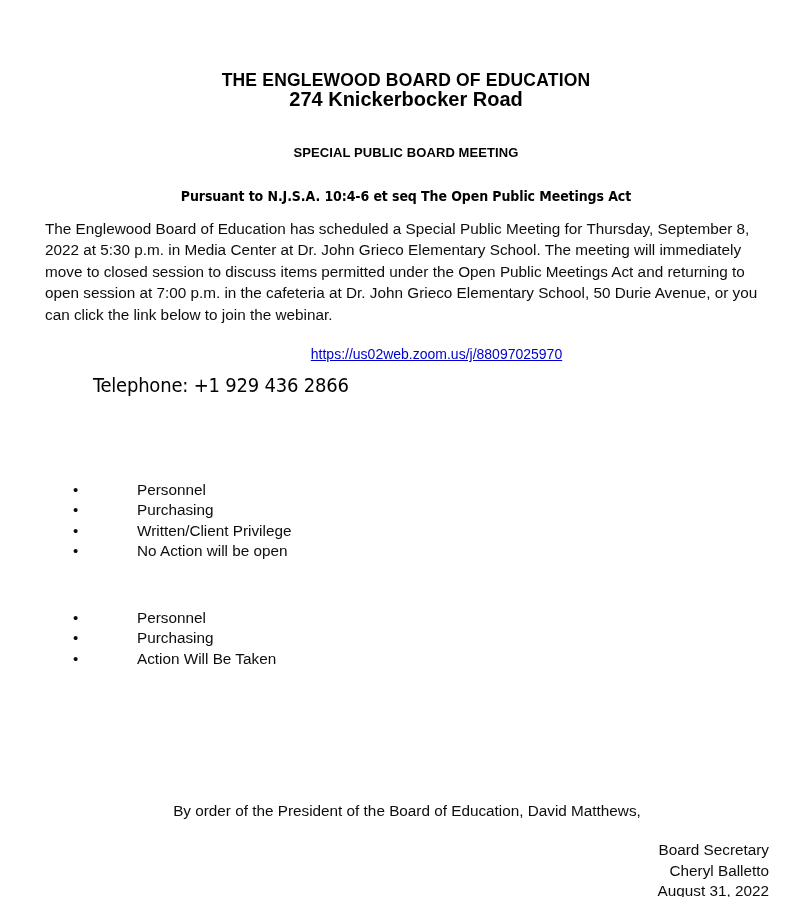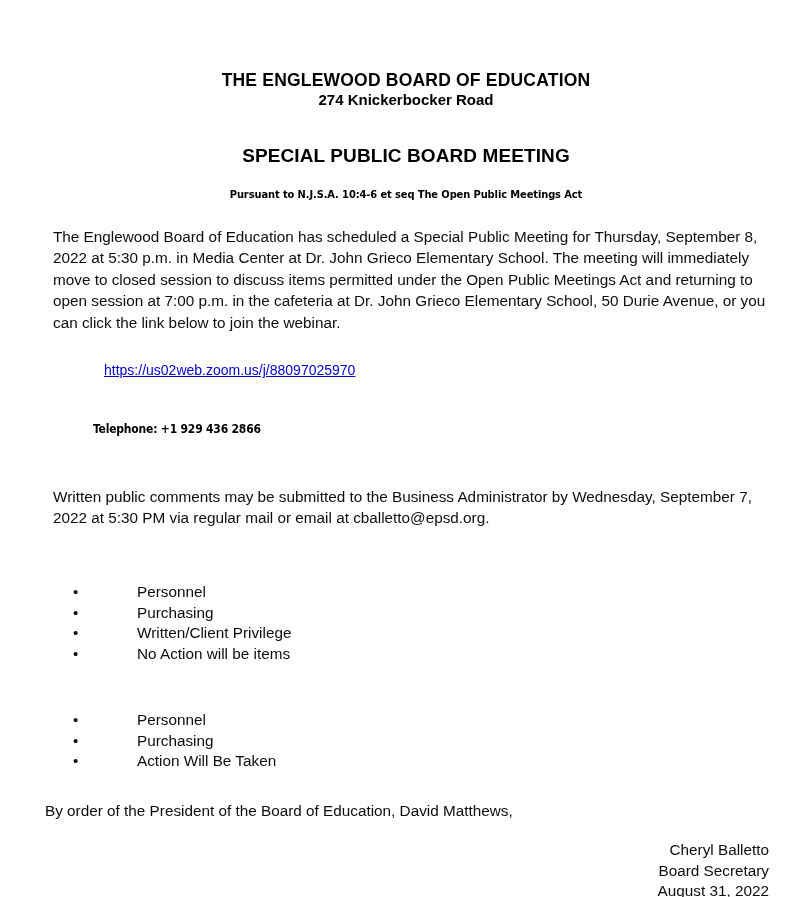--- a/index.html
+++ b/index.html
@@ -35,93 +35,93 @@
   .org-name {
     font-family: "Liberation Sans", sans-serif;
     font-weight: bold;
     font-size: 17.5px;
     letter-spacing: 0.2px;
     line-height: 20px;
   }
   .org-addr {
     font-family: "Liberation Sans", sans-serif;
     font-weight: bold;
-    font-size: 15px;
+    font-size: 20px;
     line-height: 19px;
   }
 
   .meeting-title {
     position: absolute;
     left: 0;
     top: 145px;
     width: 812px;
     text-align: center;
     font-family: "Liberation Sans", sans-serif;
     font-weight: bold;
-    font-size: 19px;
+    font-size: 13px;
     letter-spacing: 0.1px;
   }
 
   .statute-line {
     position: absolute;
     left: 0;
     top: 188px;
     width: 812px;
     text-align: center;
     font-family: "DejaVu Sans Condensed", "Liberation Sans", sans-serif;
     font-weight: bold;
-    font-size: 11px;
+    font-size: 14px;
     letter-spacing: -0.1px;
   }
 
   
   .body-area {
     position: absolute;
     left: 45px;
     top: 218px;
     width: 724px;
   }
 
   .para {
     font-family: "Liberation Sans", sans-serif;
     font-size: 15.3px;
     line-height: 21.4px;
-    margin: 8px;
+    margin: 0;
     color: #0d0d0d;
   }
 
   .para-main {
     width: 724px;
   }
 
   .spacer-sm { height: 14px; }
   .spacer-md { height: 20px; }
   .spacer-lg { height: 26px; }
 
   
   .link-row {
     margin-left: 59px;
+    text-align: center;
   }
   .zoom-link {
     font-family: "Liberation Sans", sans-serif;
     font-size: 14px;
     color: #0000cc;
     text-decoration: underline;
     cursor: pointer;
   }
 
   
   .dialin {
     margin-left: 48px;
     font-family: "DejaVu Sans Condensed", "Liberation Sans", sans-serif;
-    font-weight: bold;
-    font-size: 12px;
+    font-weight: normal;
+    font-size: 20px;
     line-height: 16.5px;
     letter-spacing: -0.2px;
-    margin-top: 28px;
   }
 
   .press-line {
     font-family: "DejaVu Sans Condensed", "Liberation Sans", sans-serif;
     font-size: 14.6px;
     line-height: 21px;
     letter-spacing: -0.1px;
   }
   .press-line b { font-weight: bold; }
 
@@ -146,21 +146,21 @@
     font-size: 15px;
     line-height: 20.5px;
   }
 
   
   .sig-order {
     position: absolute;
     left: 45px;
     top: 800px;
     width: 724px;
-    text-align: left;
+    text-align: center;
     font-family: "Liberation Sans", sans-serif;
     font-size: 15.3px;
     line-height: 21px;
     color: #0d0d0d;
   }
   .sig-block {
     position: absolute;
     left: 45px;
     top: 840px;
     width: 724px;
@@ -199,48 +199,47 @@
 
     <div class="dialin">
       <div>Telephone: +1 929 436 2866</div>
     </div>
 
     <div class="spacer-md"></div>
 
 
     <div class="spacer-md"></div>
 
-    <p class="para">Written public comments may be submitted to the Business Administrator by Wednesday, September 7, 2022 at 5:30 PM via regular mail or email at cballetto@epsd.org.</p>
 
     <div class="spacer-lg"></div>
 
 
     <div class="spacer-md"></div>
 
     <ul class="agenda-list">
       <li><span class="bullet">•</span><span>Personnel</span></li>
       <li><span class="bullet">•</span><span>Purchasing</span></li>
       <li><span class="bullet">•</span><span>Written/Client Privilege</span></li>
-      <li><span class="bullet">•</span><span>No Action will be items</span></li>
+      <li><span class="bullet">•</span><span>No Action will be open</span></li>
     </ul>
 
     <div class="spacer-lg"></div>
 
 
     <div class="spacer-md"></div>
 
     <ul class="agenda-list">
       <li><span class="bullet">•</span><span>Personnel</span></li>
       <li><span class="bullet">•</span><span>Purchasing</span></li>
       <li><span class="bullet">•</span><span>Action Will Be Taken</span></li>
     </ul>
 
   </div>
 
   <div class="sig-order">By order of the President of the Board of Education, David Matthews,</div>
 
   <div class="sig-block">
+    <div>Board Secretary</div>
     <div>Cheryl Balletto</div>
-    <div>Board Secretary</div>
     <div>August 31, 2022</div>
   </div>
 
 </div>
 
 </body></html>

